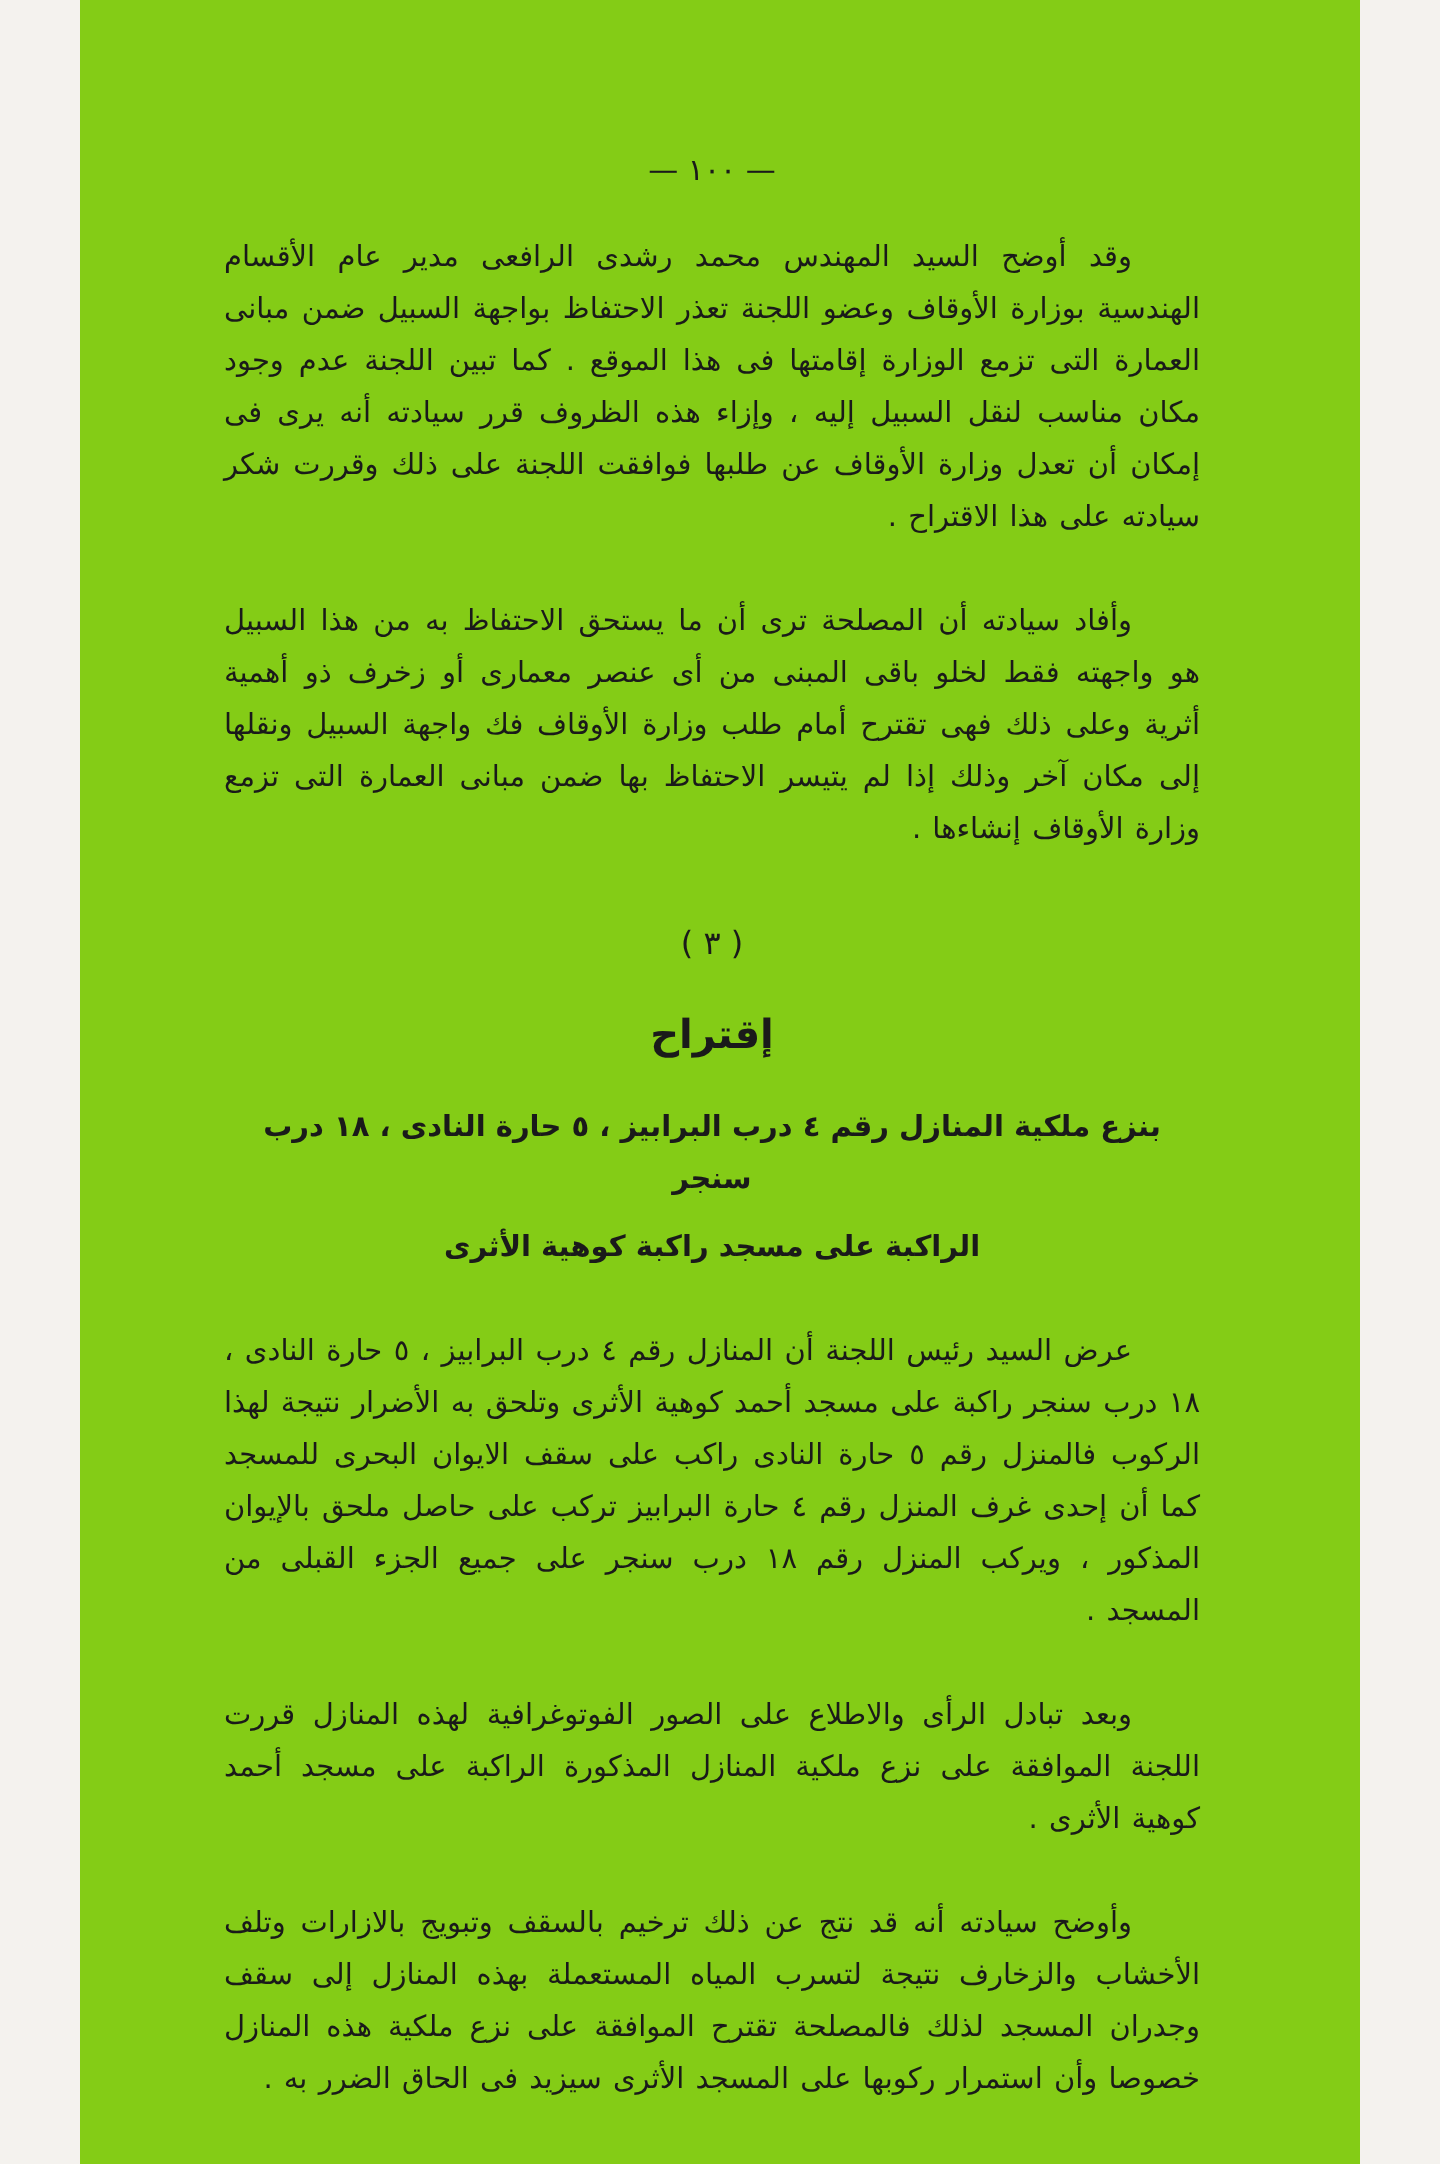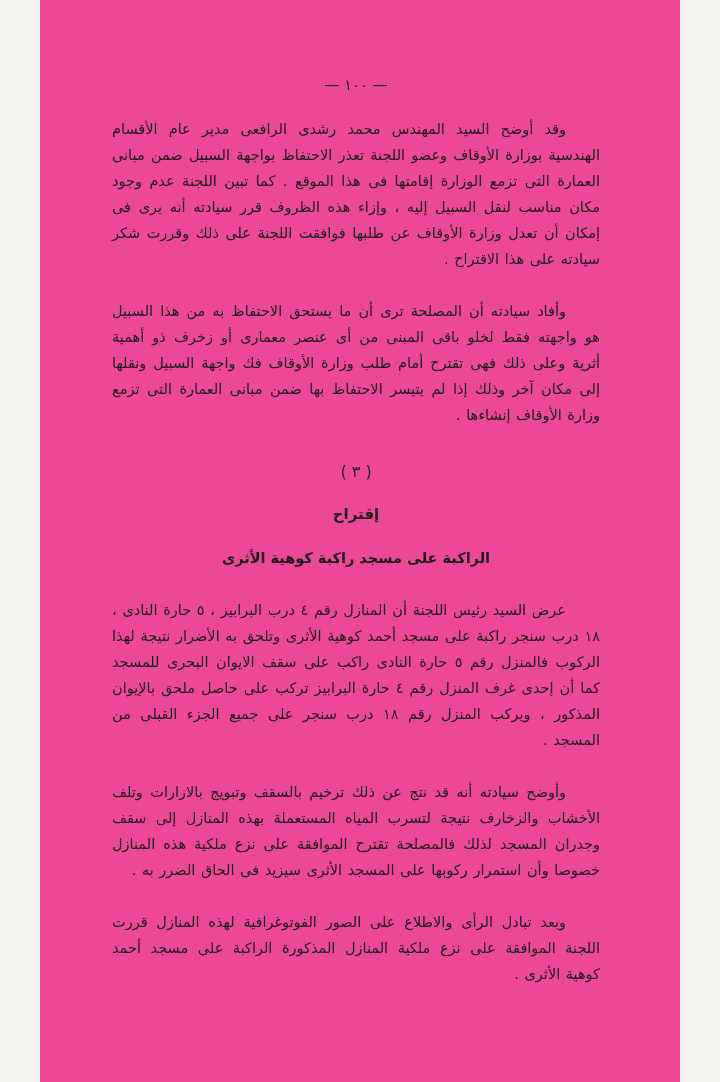--- a/index.html
+++ b/index.html
@@ -6,21 +6,21 @@
     margin: 0;
     padding: 0;
     background: #f4f2ee;
     font-family: "DejaVu Sans", sans-serif;
   }
   .page {
     position: relative;
     width: 640px;
     height: 1082px;
     margin: 0 auto;
-    background: #ec4899;
+    background: #84cc16;
     color: #1a1a1a;
     overflow: hidden;
     box-sizing: border-box;
     padding: 76px 80px 0 72px;
     direction: rtl;
   }
   .page-number {
     text-align: center;
     font-size: 15px;
     letter-spacing: 2px;
@@ -35,21 +35,21 @@
     margin: 0 0 26px 0;
     word-spacing: 1px;
   }
   .section-number {
     text-align: center;
     font-size: 16px;
     margin: 34px 0 24px 0;
   }
   .proposal-heading {
     text-align: center;
-    font-size: 15px;
+    font-size: 20px;
     font-weight: bold;
     margin: 0 0 22px 0;
   }
   .proposal-subheading {
     text-align: center;
     font-size: 14.5px;
     font-weight: bold;
     line-height: 26px;
     margin: 0 0 8px 0;
   }
@@ -64,22 +64,23 @@
 
   <p class="body-text">وقد أوضح السيد المهندس محمد رشدى الرافعى مدير عام الأقسام الهندسية بوزارة الأوقاف وعضو اللجنة تعذر الاحتفاظ بواجهة السبيل ضمن مبانى العمارة التى تزمع الوزارة إقامتها فى هذا الموقع . كما تبين اللجنة عدم وجود مكان مناسب لنقل السبيل إليه ، وإزاء هذه الظروف قرر سيادته أنه يرى فى إمكان أن تعدل وزارة الأوقاف عن طلبها فوافقت اللجنة على ذلك وقررت شكر سيادته على هذا الاقتراح .</p>
 
   <p class="body-text">وأفاد سيادته أن المصلحة ترى أن ما يستحق الاحتفاظ به من هذا السبيل هو واجهته فقط لخلو باقى المبنى من أى عنصر معمارى أو زخرف ذو أهمية أثرية وعلى ذلك فهى تقترح أمام طلب وزارة الأوقاف فك واجهة السبيل ونقلها إلى مكان آخر وذلك إذا لم يتيسر الاحتفاظ بها ضمن مبانى العمارة التى تزمع وزارة الأوقاف إنشاءها .</p>
 
   <div class="section-number">( ٣ )</div>
 
   <div class="proposal-heading">إقتراح</div>
 
   <div class="subheading-block">
+    <div class="proposal-subheading">بنزع ملكية المنازل رقم ٤ درب البرابيز ، ٥ حارة النادى ، ١٨ درب سنجر</div>
     <div class="proposal-subheading">الراكبة على مسجد راكبة كوهية الأثرى</div>
   </div>
 
   <p class="body-text">عرض السيد رئيس اللجنة أن المنازل رقم ٤ درب البرابيز ، ٥ حارة النادى ، ١٨ درب سنجر راكبة على مسجد أحمد كوهية الأثرى وتلحق به الأضرار نتيجة لهذا الركوب فالمنزل رقم ٥ حارة النادى راكب على سقف الايوان البحرى للمسجد كما أن إحدى غرف المنزل رقم ٤ حارة البرابيز تركب على حاصل ملحق بالإيوان المذكور ، ويركب المنزل رقم ١٨ درب سنجر على جميع الجزء القبلى من المسجد .</p>
 
+  <p class="body-text">وبعد تبادل الرأى والاطلاع على الصور الفوتوغرافية لهذه المنازل قررت اللجنة الموافقة على نزع ملكية المنازل المذكورة الراكبة على مسجد أحمد كوهية الأثرى .</p>
+
   <p class="body-text">وأوضح سيادته أنه قد نتج عن ذلك ترخيم بالسقف وتبويج بالازارات وتلف الأخشاب والزخارف نتيجة لتسرب المياه المستعملة بهذه المنازل إلى سقف وجدران المسجد لذلك فالمصلحة تقترح الموافقة على نزع ملكية هذه المنازل خصوصا وأن استمرار ركوبها على المسجد الأثرى سيزيد فى الحاق الضرر به .</p>
-
-  <p class="body-text">وبعد تبادل الرأى والاطلاع على الصور الفوتوغرافية لهذه المنازل قررت اللجنة الموافقة على نزع ملكية المنازل المذكورة الراكبة على مسجد أحمد كوهية الأثرى .</p>
 
 </div>
 
 </body></html>

